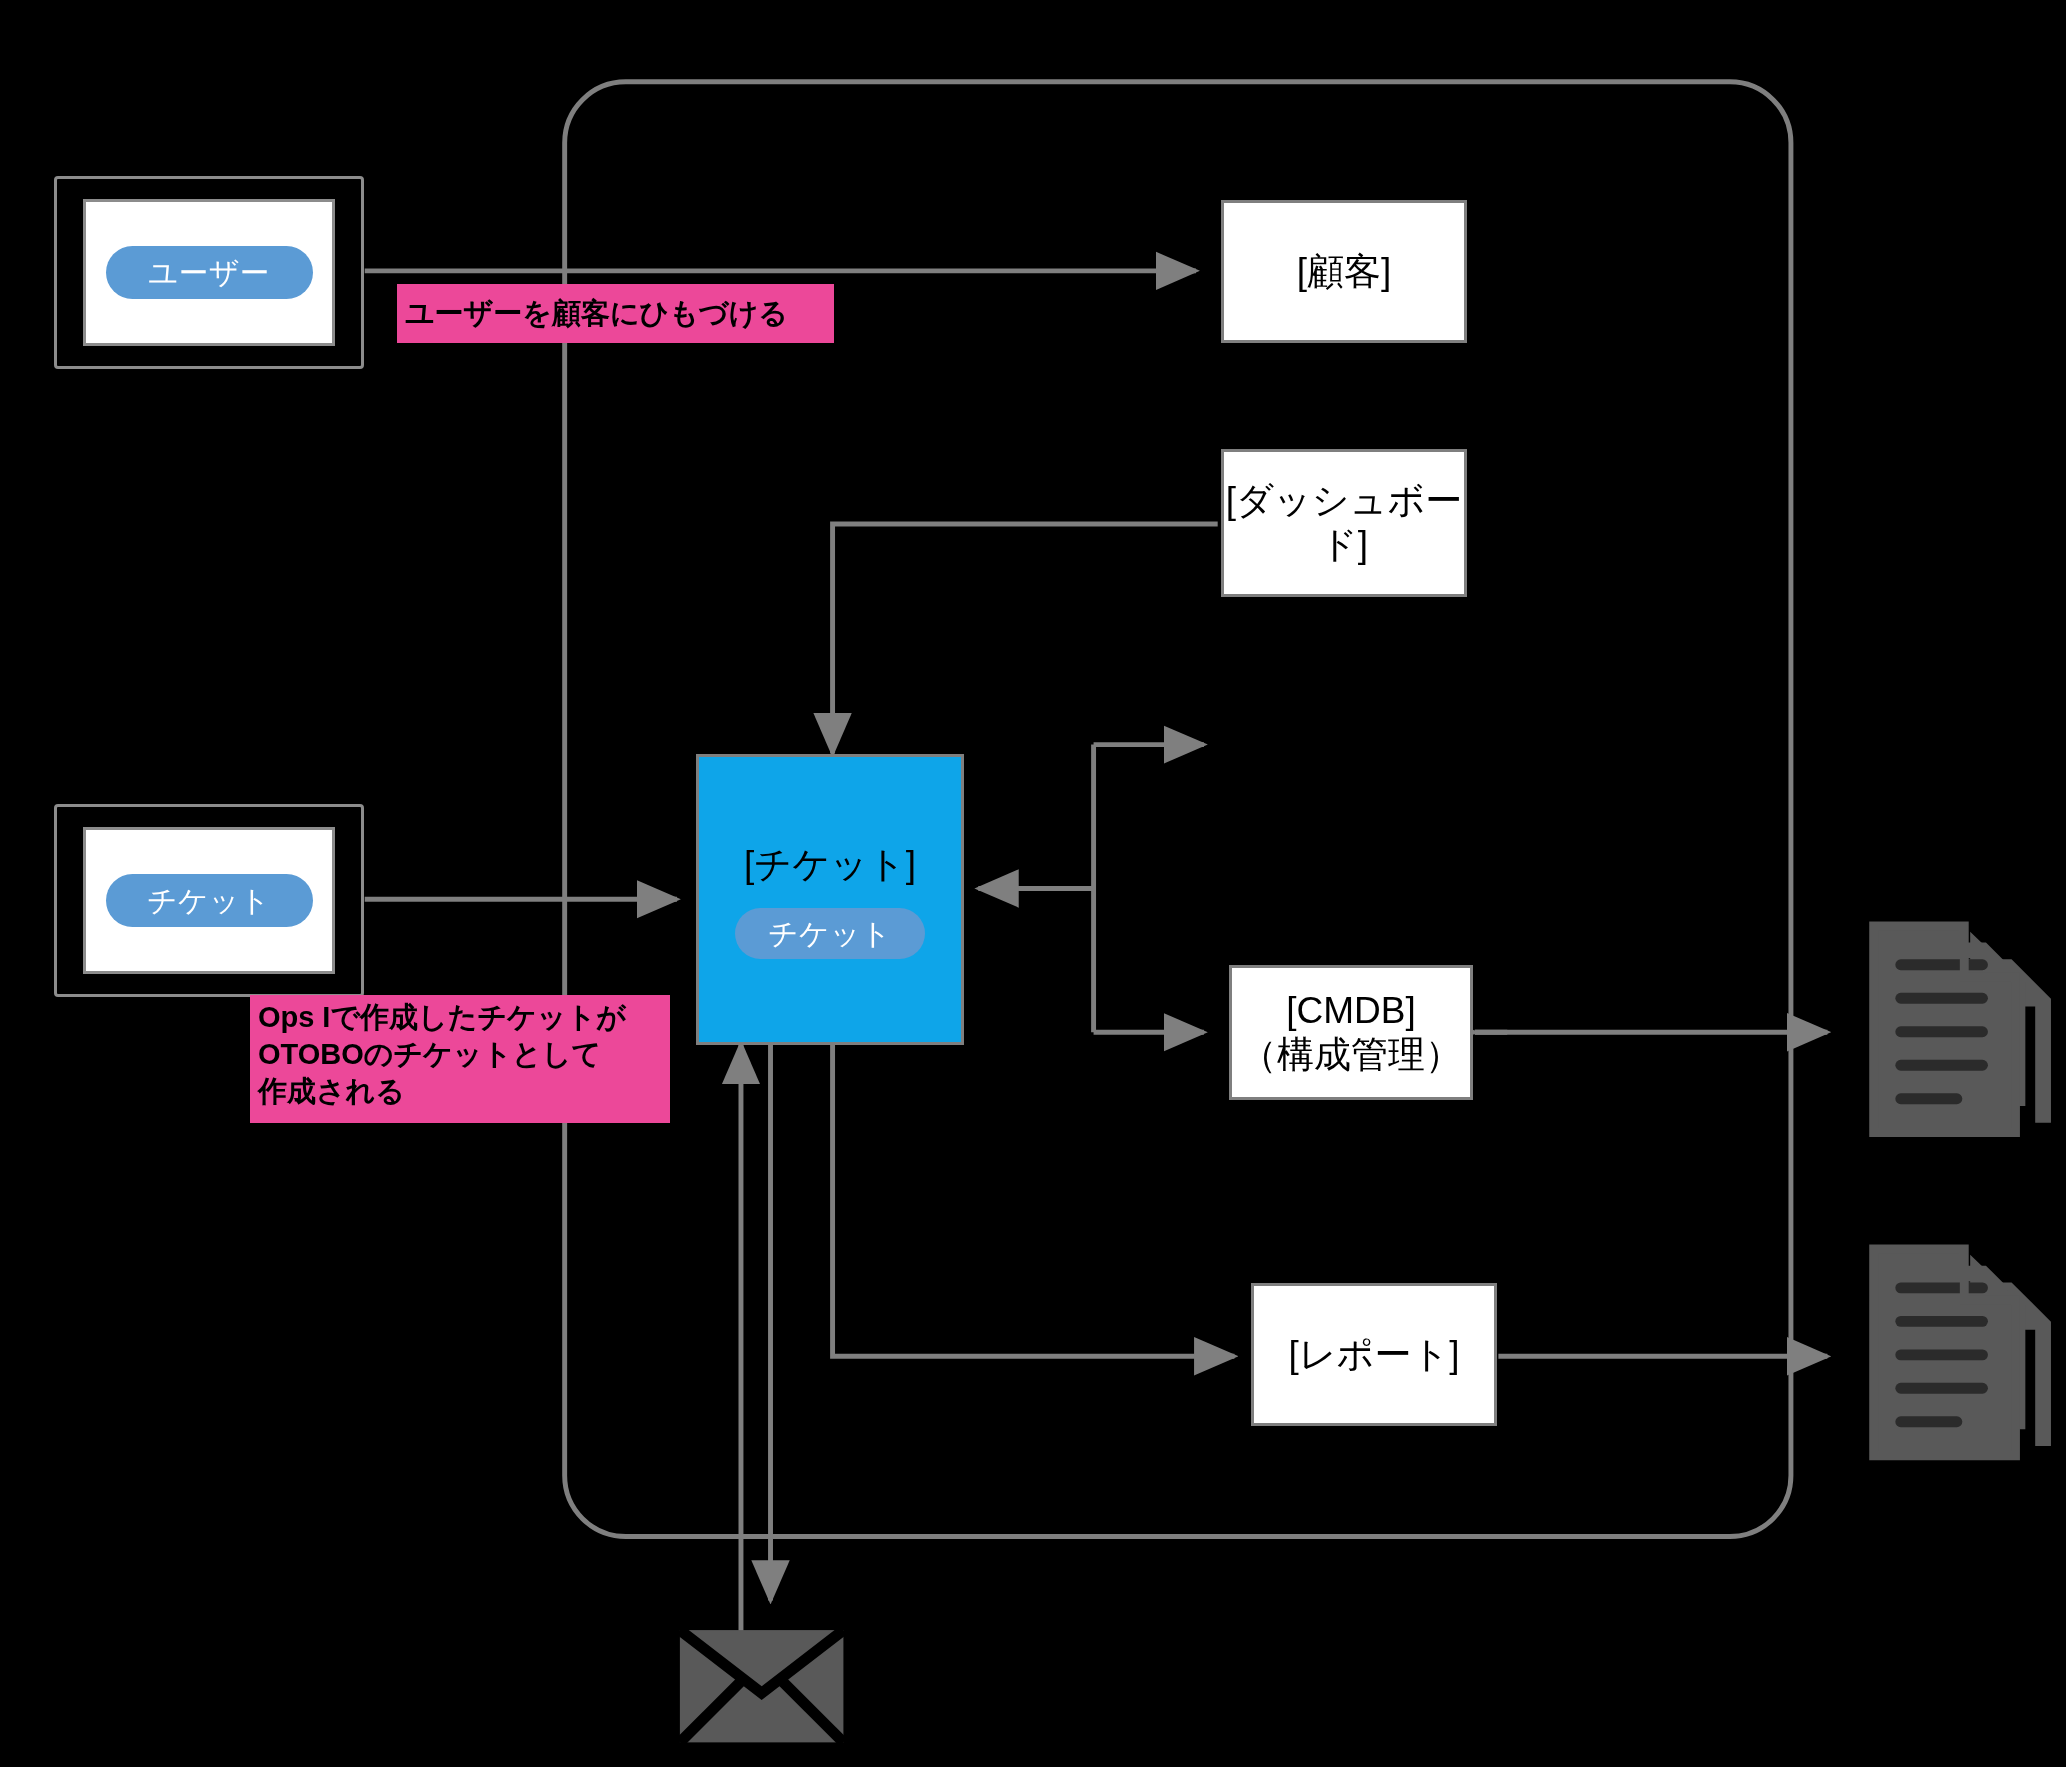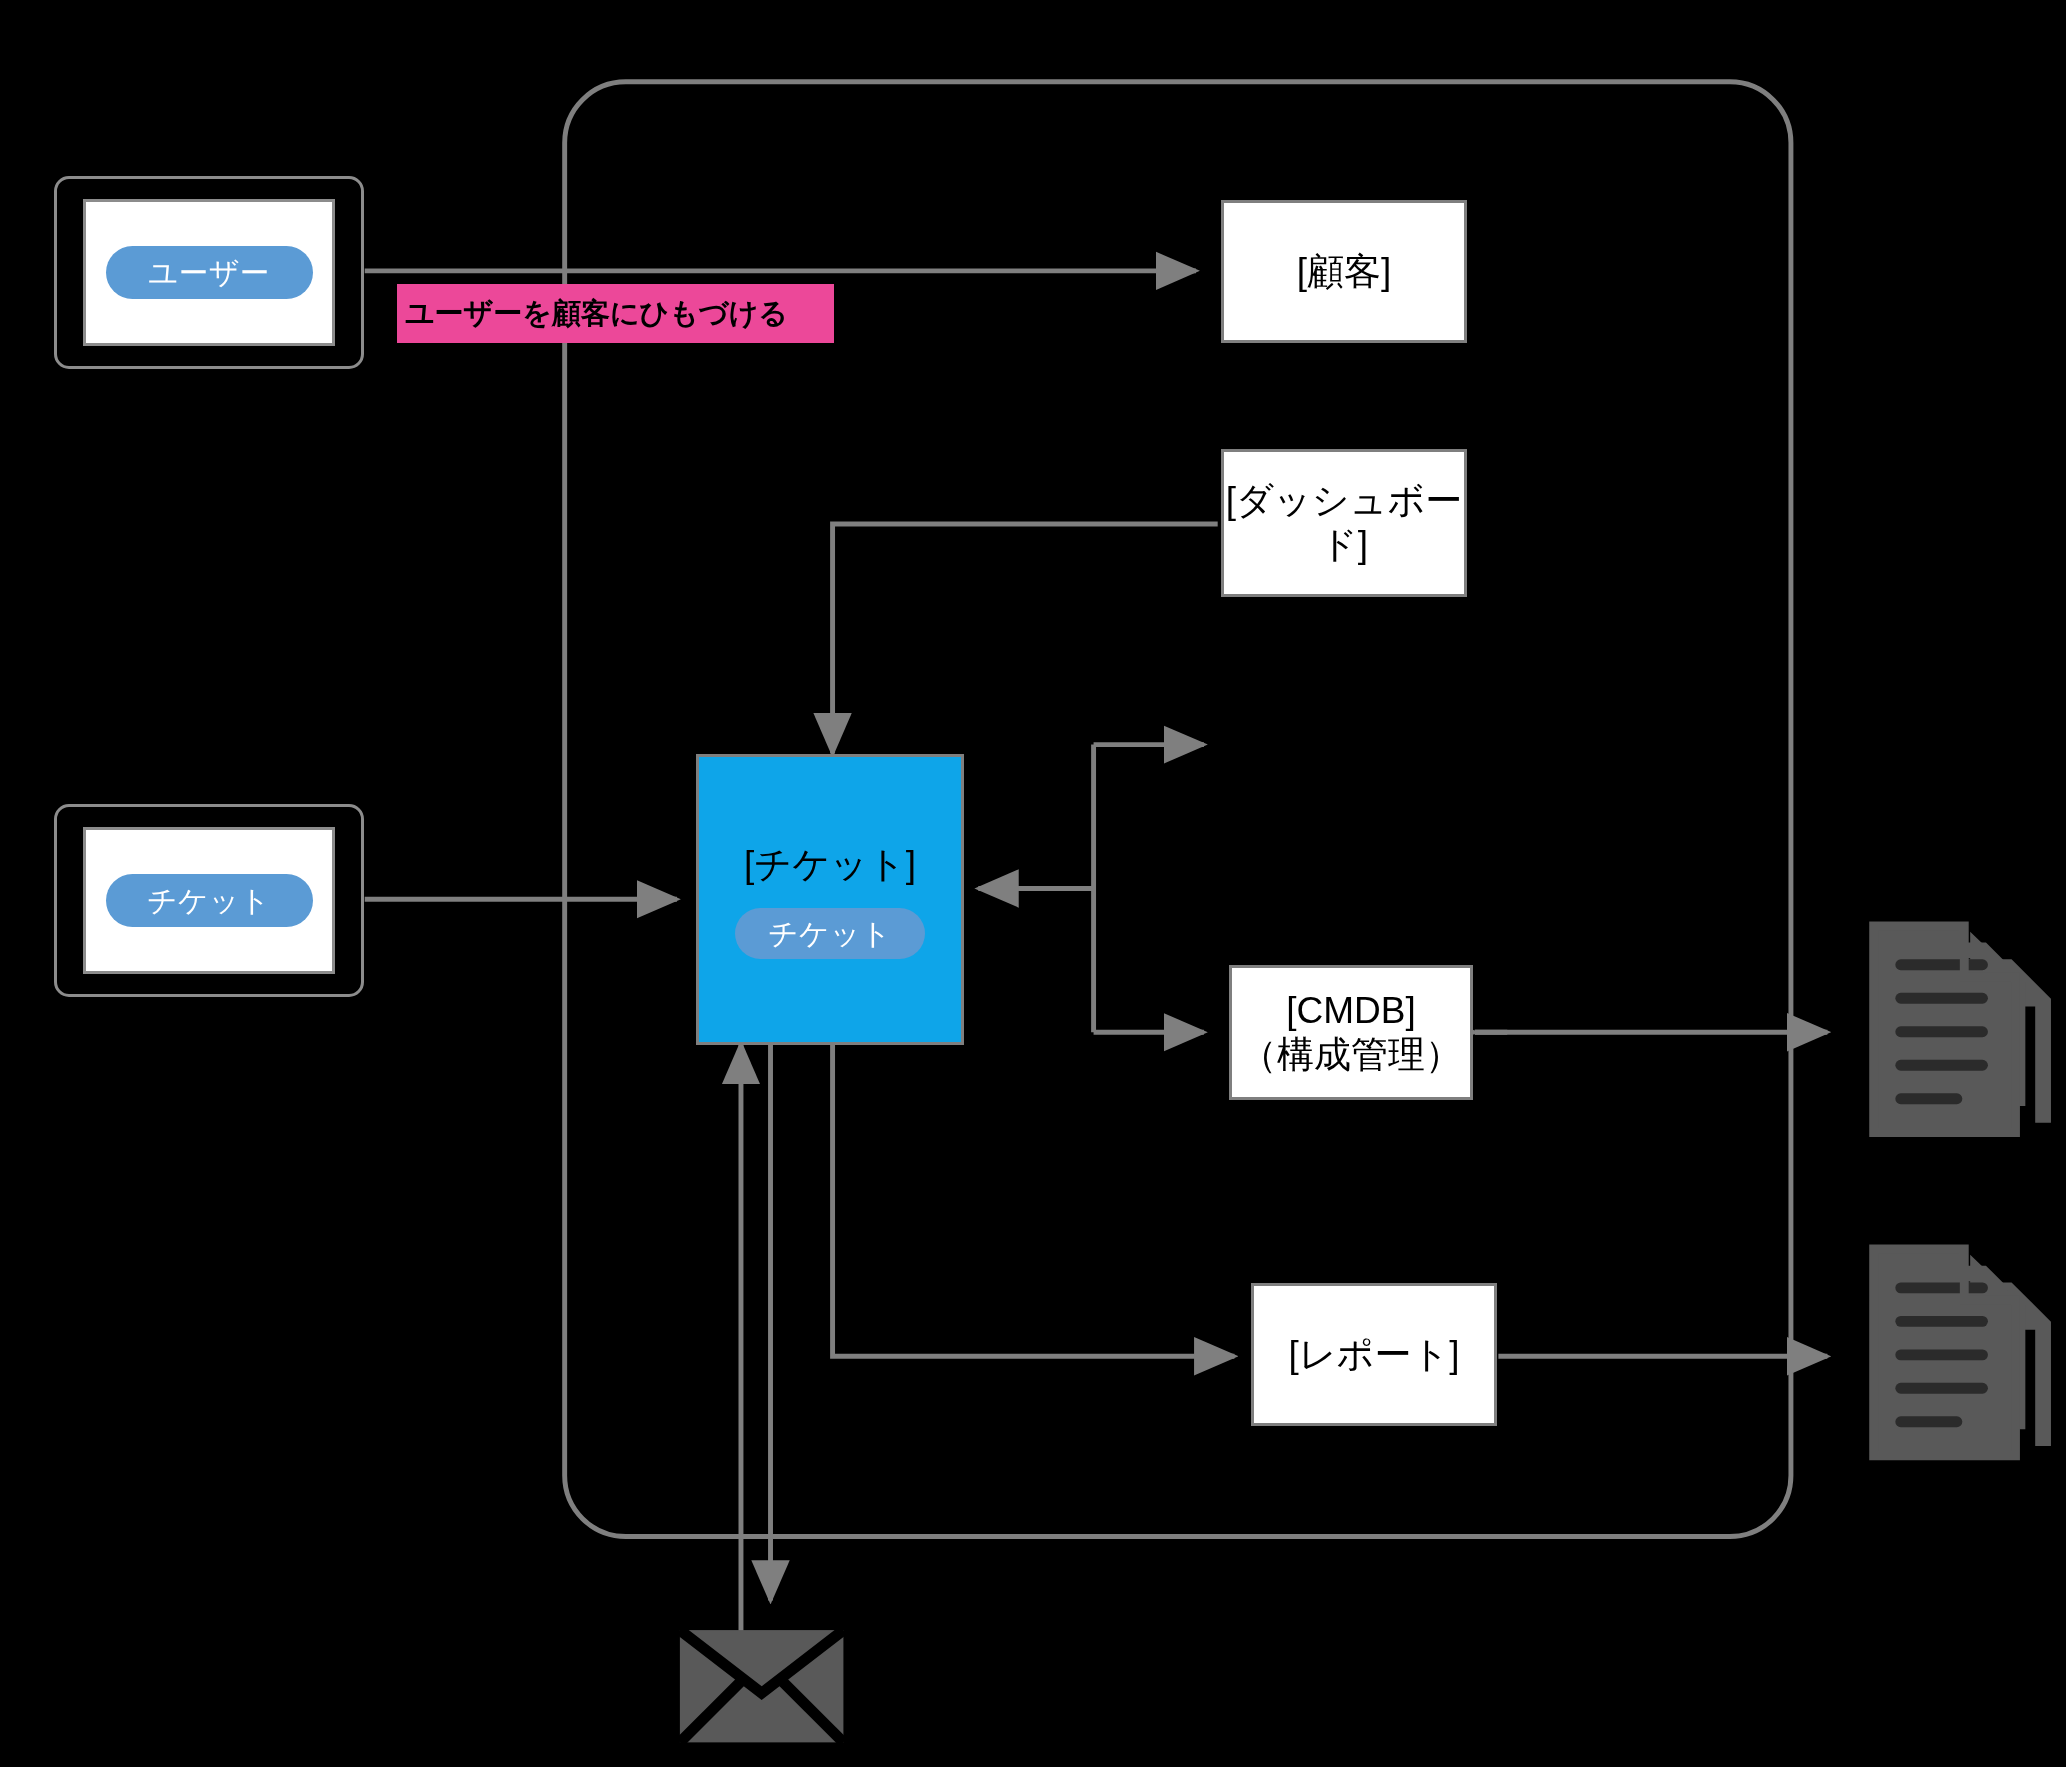--- a/index.html
+++ b/index.html
@@ -1,21 +1,21 @@
 <!DOCTYPE html>
 <html><head>
 <meta charset="utf-8">
 <style>
   html,body{margin:0;padding:0;background:#000;}
   body{font-family:"Liberation Sans","DejaVu Sans",sans-serif;}
   #stage{position:relative;width:2067px;height:1767px;background:#000;overflow:hidden;}
   svg.layer{position:absolute;left:0;top:0;width:2067px;height:1767px;}
 
   
-  .tablet{position:absolute;background:#000;border:3.9px solid #8c8c8c;border-radius:15px;box-sizing:border-box;padding-left:20px;}
+  .tablet{position:absolute;background:#000;border:3.9px solid #8c8c8c;border-radius:4px;box-sizing:border-box;padding-left:20px;}
   .tablet .screen{position:absolute;background:#fff;border:3.9px solid #8c8c8c;box-sizing:border-box;
                   display:flex;align-items:center;justify-content:center;}
   .pill{background:#5b9bd5;color:#fff;border-radius:984px;display:flex;align-items:center;
         justify-content:center;font-size:29.6px;line-height:1;letter-spacing:.02em;}
 
   
   .ebox{position:absolute;background:#fff;border:3.9px solid #7f7f7f;box-sizing:border-box;
         display:flex;flex-direction:column;align-items:center;justify-content:center;
         color:#000;font-size:37px;line-height:1.18;text-align:center;}
   .ebox .l2{display:block;}
@@ -133,15 +133,18 @@
     <span>[レポート]</span>
   </div>
 
   <div class="hub" style="left:696px;top:754px;width:268px;height:291px;">
     <span>[チケット]</span>
     <div class="pill">チケット</div>
   </div>
 
   <div class="note" style="left:386px;top:284px;width:437px;height:59px;display:flex;align-items:center;">ユーザーを顧客にひもづける</div>
 
+  <div class="note" style="left:239px;top:995px;width:420px;height:128px;">Ops Iで作成したチケットが
+OTOBOのチケットとして
+作成される</div>
 
 </div>
 
 
 </body></html>

